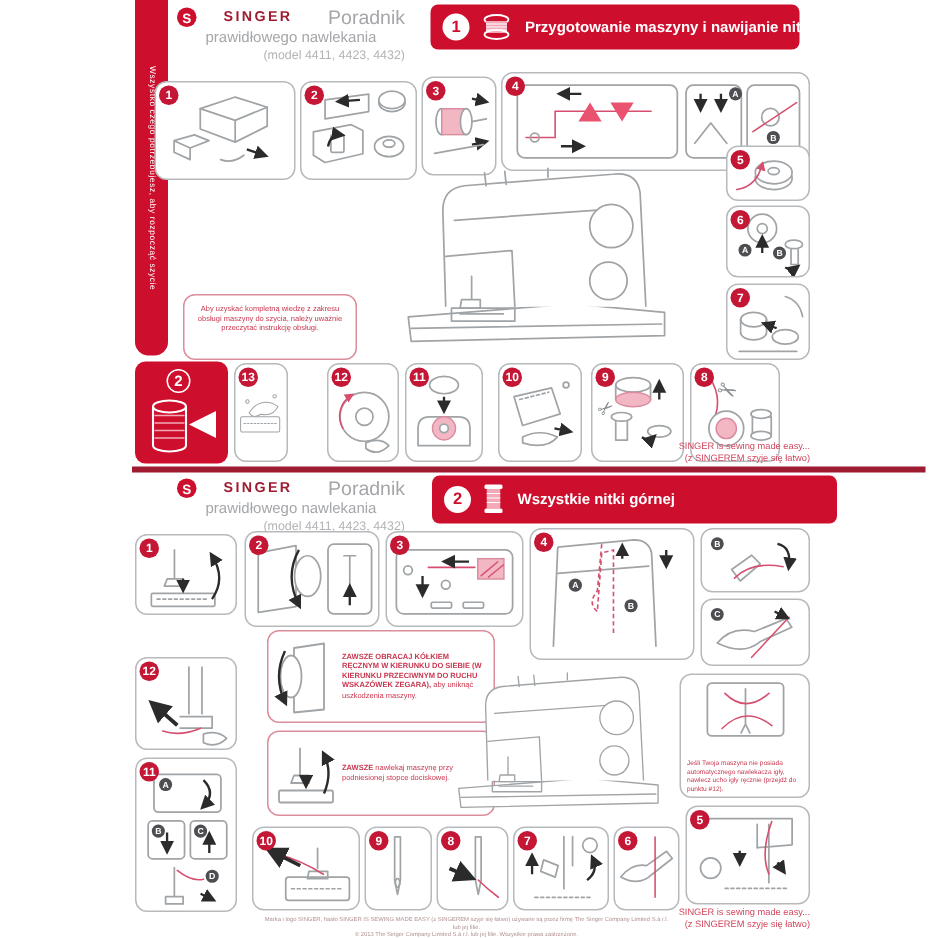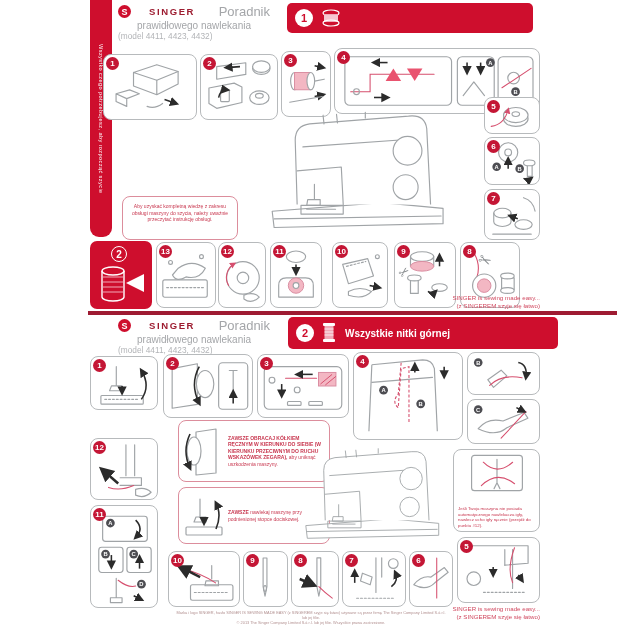--- a/index.html
+++ b/index.html
@@ -11,21 +11,21 @@
   .ribbon span{position:absolute;inset:0;display:flex;align-items:center;justify-content:center;
           writing-mode:vertical-rl;color:#fff;font-size:5.6px;letter-spacing:.4px;}
   
   .hdr{position:absolute;width:152px;color:#a4a6a9;}
   .hdr-row{display:flex;align-items:center;}
   .logo-s{width:13px;height:13px;border-radius:50%;background:#ce0e2d;color:#fff;font-weight:bold;
           font-size:9px;display:flex;align-items:center;justify-content:center;flex:0 0 13px;}
   .logo-word{font-size:9.5px;font-weight:bold;letter-spacing:1.6px;color:#9d1c30;margin-left:18px;}
   .t1{margin-left:auto;font-size:13px;}
   .t2{font-size:10px;text-align:center;margin-top:1px;white-space:nowrap;}
-  .t3{font-size:8.3px;text-align:left;color:#b2b4b7;}
+  .t3{font-size:8.3px;text-align:right;color:#b2b4b7;}
   
   .banner{position:absolute;background:#ce0e2d;border-radius:5px;display:flex;align-items:center;
           padding:0 8px;box-sizing:border-box;color:#fff;}
   .bn-circ{width:18px;height:18px;border-radius:50%;background:#fff;color:#ce0e2d;font-weight:bold;
           font-size:11px;display:flex;align-items:center;justify-content:center;flex:0 0 18px;}
   .bn-label{font-size:10px;font-weight:bold;margin-left:8px;white-space:nowrap;}
   .bn-icon{margin-left:7px;flex:0 0 auto;}
   
   .panel{position:absolute;background:#fff;border:1.4px solid #b7babc;border-radius:8px;
          box-sizing:border-box;}
@@ -97,20 +97,21 @@
   </div>
 
   <div class="banner" style="left:287px;top:3px;width:246px;height:30px;">
     <span class="bn-circ">1</span>
     <svg class="bn-icon" width="22" height="20" viewBox="0 0 22 20">
       <ellipse cx="11" cy="5" rx="8" ry="3" fill="none" stroke="#fff" stroke-width="1.2"></ellipse>
       <rect x="4" y="6" width="14" height="8" fill="#f2a9b8"></rect>
       <path d="M4,8 h14 M4,10 h14 M4,12 h14" stroke="#fff" stroke-width="0.7"></path>
       <ellipse cx="11" cy="15" rx="8" ry="3" fill="none" stroke="#fff" stroke-width="1.2"></ellipse>
     </svg>
+    <span class="bn-label">Przygotowanie maszyny i nawijanie nitki dolnej</span>
   </div>
 
   <div class="panel" style="left:103px;top:54px;width:94px;height:66px;">
     <span class="num">1</span>
     <svg viewBox="0 0 94 66">
       <path class="sk" d="M30,18 l24,-8 l22,7 l-22,9 Z"></path>
       <path class="sk" d="M30,18 l0,14 l24,9 l0,-15 M76,17 l0,13 l-22,11"></path>
       <path class="sk" d="M12,40 l14,-4 l10,4 l-13,5 Z M12,40 l0,8 l11,5 l0,-8"></path>
       <path class="blk" d="M62,46 l12,4" marker-end="url(#mb)"></path>
       <path class="sk" d="M60,50 q-8,6 -16,3"></path>
@@ -228,21 +229,21 @@
   <div class="part2">
     <div class="p2circ">2</div>
     <svg style="position:absolute;left:6px;top:22px;" width="52" height="44" viewBox="0 0 52 44">
       <ellipse cx="17" cy="8" rx="11" ry="4" fill="none" stroke="#fff" stroke-width="1.4"></ellipse>
       <path d="M6,8 l0,26 a11,4 0 0 0 22,0 l0,-26" fill="none" stroke="#fff" stroke-width="1.4"></path>
       <path d="M7,14 h20 M7,19 h20 M7,24 h20 M7,29 h20" stroke="#f2a9b8" stroke-width="1"></path>
       <path d="M48,20 L36,20" stroke="#fff" stroke-width="3" marker-end="url(#mw)"></path>
     </svg>
   </div>
 
-  <div class="panel" style="left:156px;top:242px;width:60px;height:66px;">
+  <div class="panel" style="left:156px;top:242px;width:36px;height:66px;">
     <span class="num">13</span>
     <svg viewBox="0 0 60 66">
       <rect class="sk" x="6" y="38" width="46" height="18" rx="2"></rect>
       <path class="sk" stroke-dasharray="2 2" d="M10,46 h38"></path>
       <path class="skf" d="M22,26 q14,-10 28,0 q-6,12 -20,9 q-10,6 -14,-2 Z"></path>
       <circle class="sk" cx="14" cy="20" r="2"></circle>
       <circle class="sk" cx="46" cy="14" r="2"></circle>
     </svg>
   </div>
 

